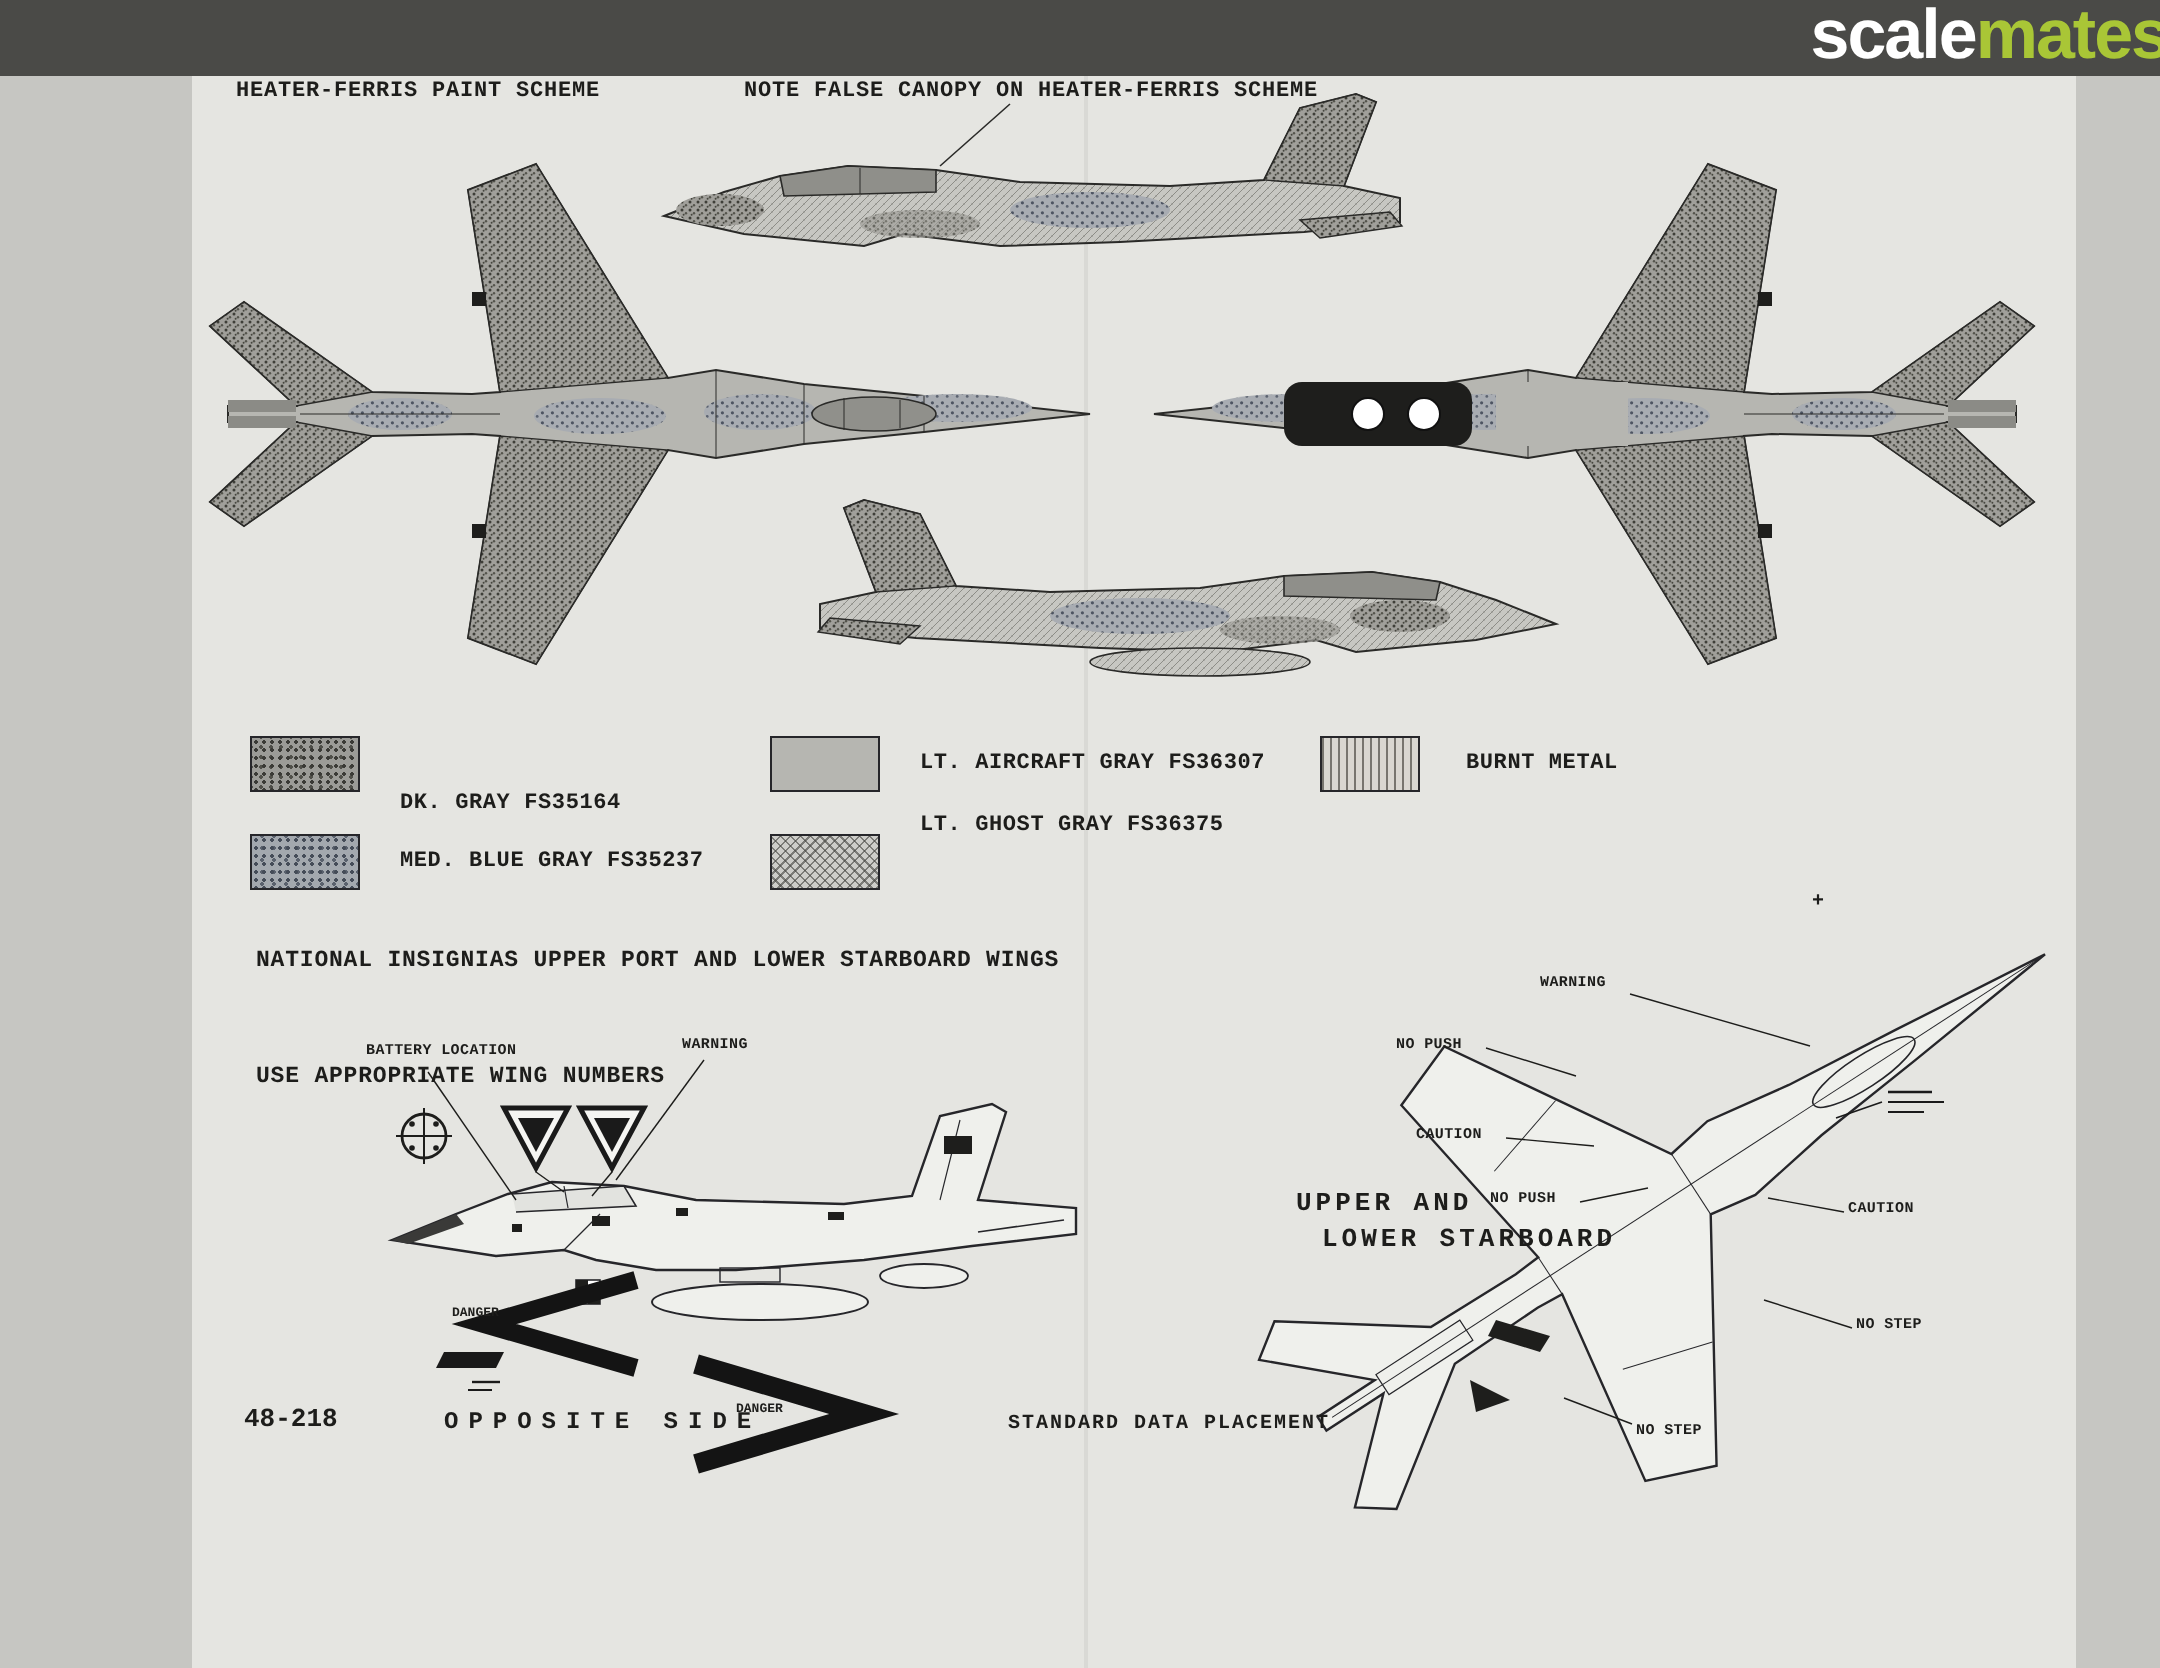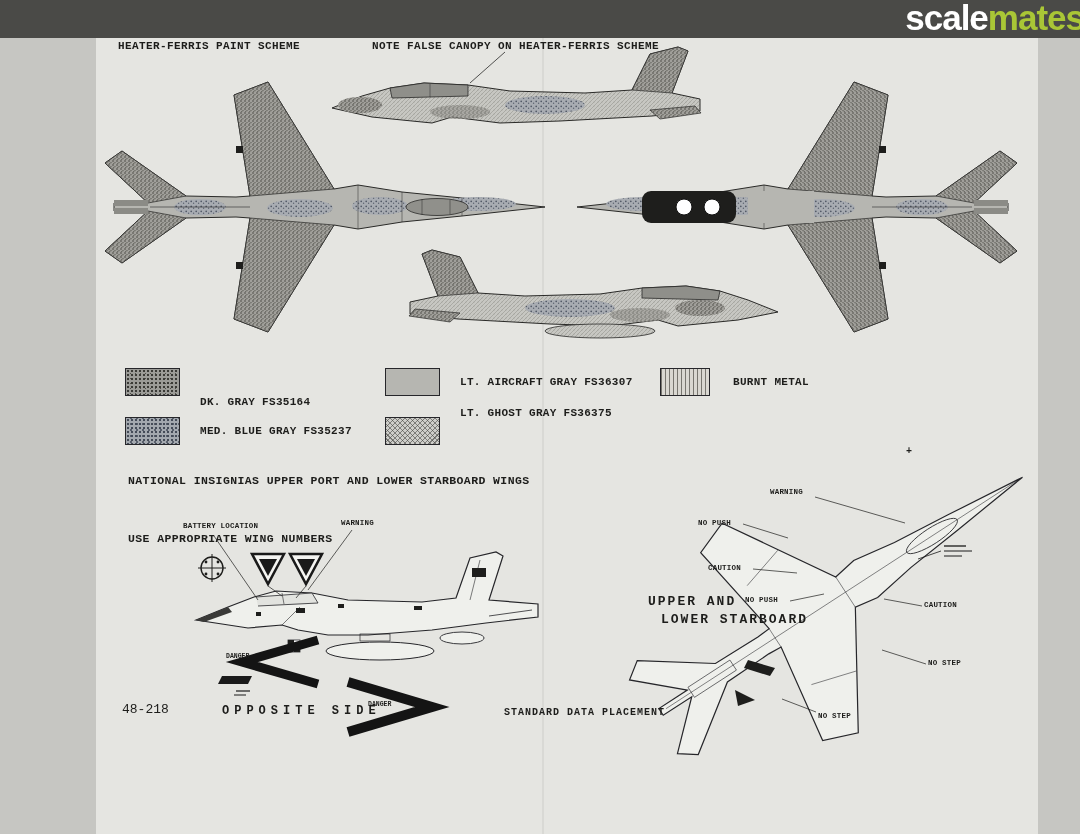--- a/index.html
+++ b/index.html
@@ -12,21 +12,21 @@
   .banner{position:absolute;left:0;top:0;width:1080px;height:38px;background:#4a4a47;padding-left:16px;}
   .logo{position:absolute;right:12px;top:-2px;font-family:"Liberation Sans","DejaVu Sans",sans-serif;
         font-weight:bold;font-size:35px;letter-spacing:-1px;}
   .logo .w{color:#ffffff;} .logo .g{color:#a9c636;}
   .t{position:absolute;white-space:pre;color:#1d1d1b;}
   .h{font-size:11px;font-weight:bold;letter-spacing:0.4px;}
   .legend-label{font-size:11px;font-weight:bold;letter-spacing:0.3px;}
   .note{font-size:11.5px;font-weight:bold;letter-spacing:0.4px;}
   .tiny{font-size:7.5px;font-weight:bold;letter-spacing:0.2px;}
   .micro{font-size:6.5px;font-weight:bold;}
-  .kit{font-size:13px;font-weight:normal;}
+  .kit{font-size:13px;font-weight:bold;}
   .opp{font-size:12px;font-weight:bold;letter-spacing:5px;}
   .std{font-size:10px;font-weight:bold;letter-spacing:1px;}
   .ul-title{font-size:13px;font-weight:bold;letter-spacing:2px;}
   .plus{font-size:10px;font-weight:bold;}
   .swatch{position:absolute;width:55px;height:28px;border:1.5px solid #26262a;box-sizing:border-box;}
   .sw-stipple-dark{background-color:#9b9b97;
     background-image:radial-gradient(#3a3a36 0.9px,transparent 1px),radial-gradient(#50504a 0.8px,transparent 0.9px);
     background-size:4px 4px,5px 5px;background-position:0 0,2px 2px;}
   .sw-solid-gray{background:#b6b6b1;}
   .sw-burnt{width:50px;background:repeating-linear-gradient(90deg,#77756f 0 1px,#d9d7d1 1px 4px);}

